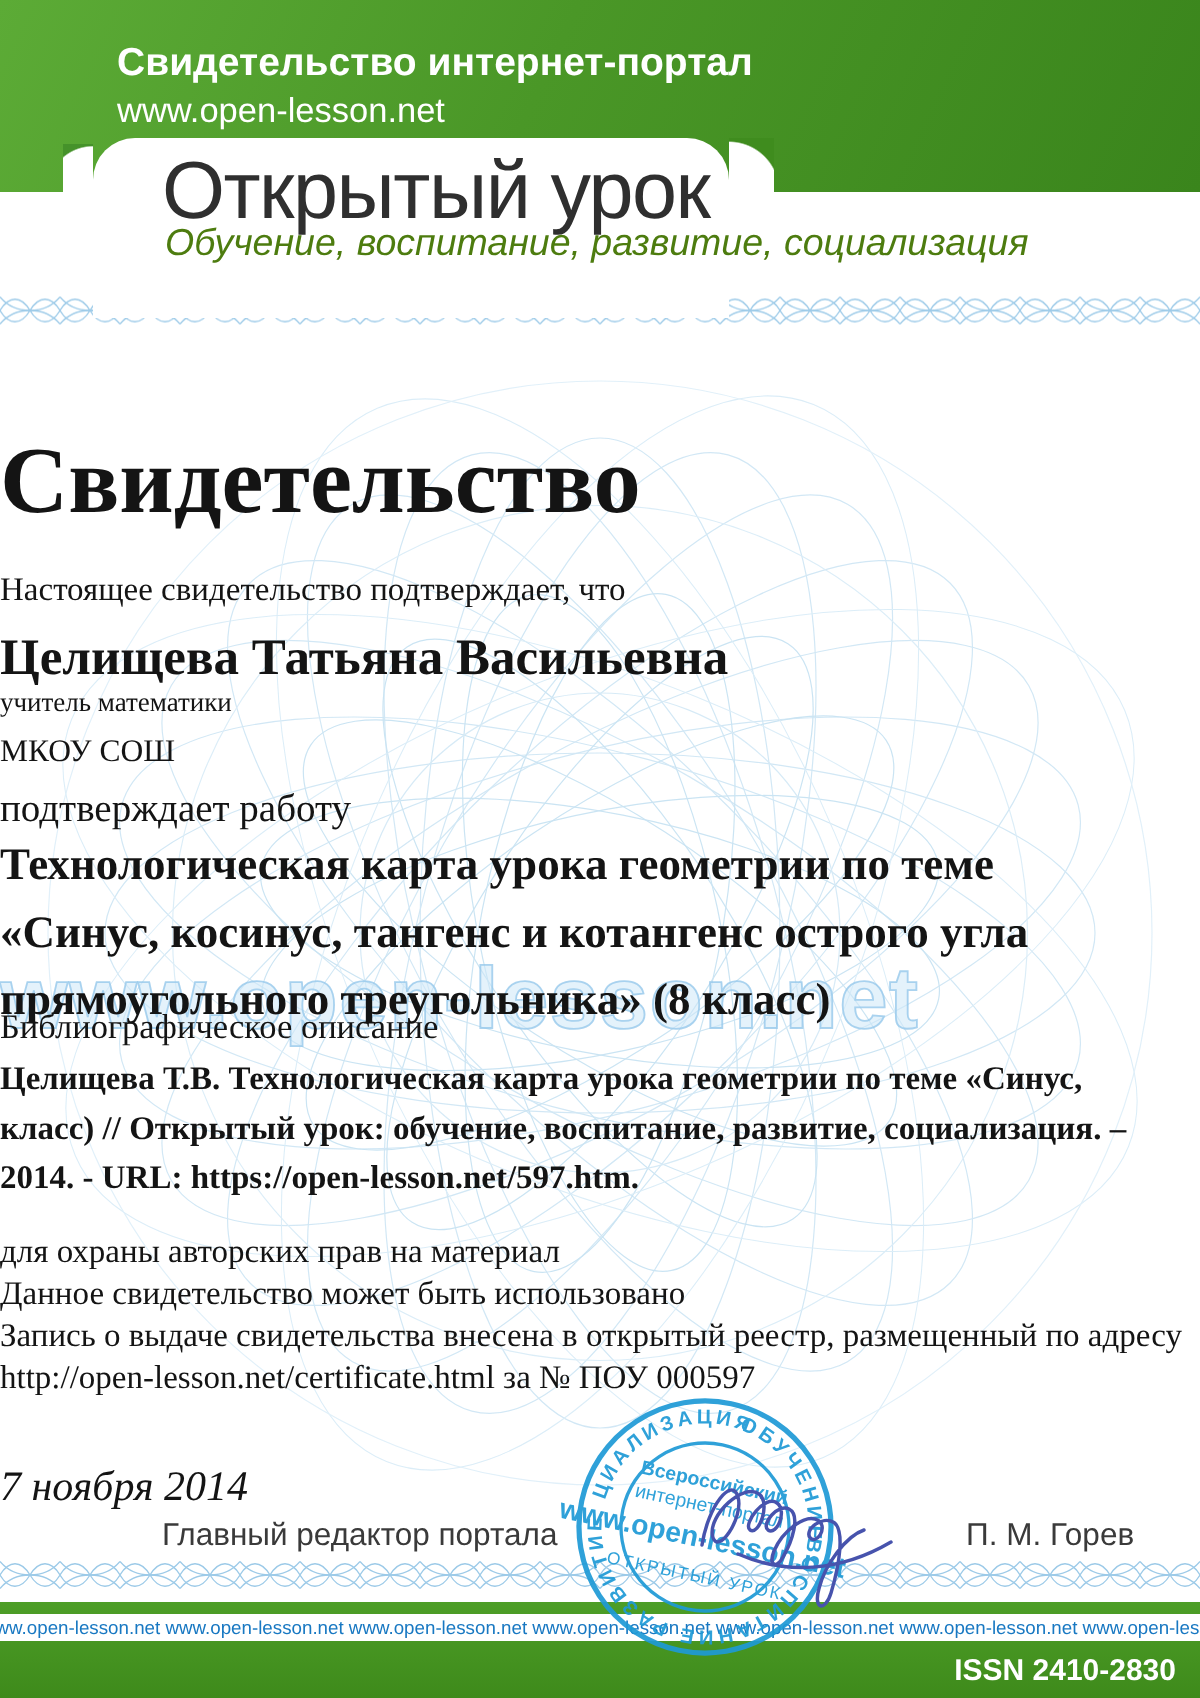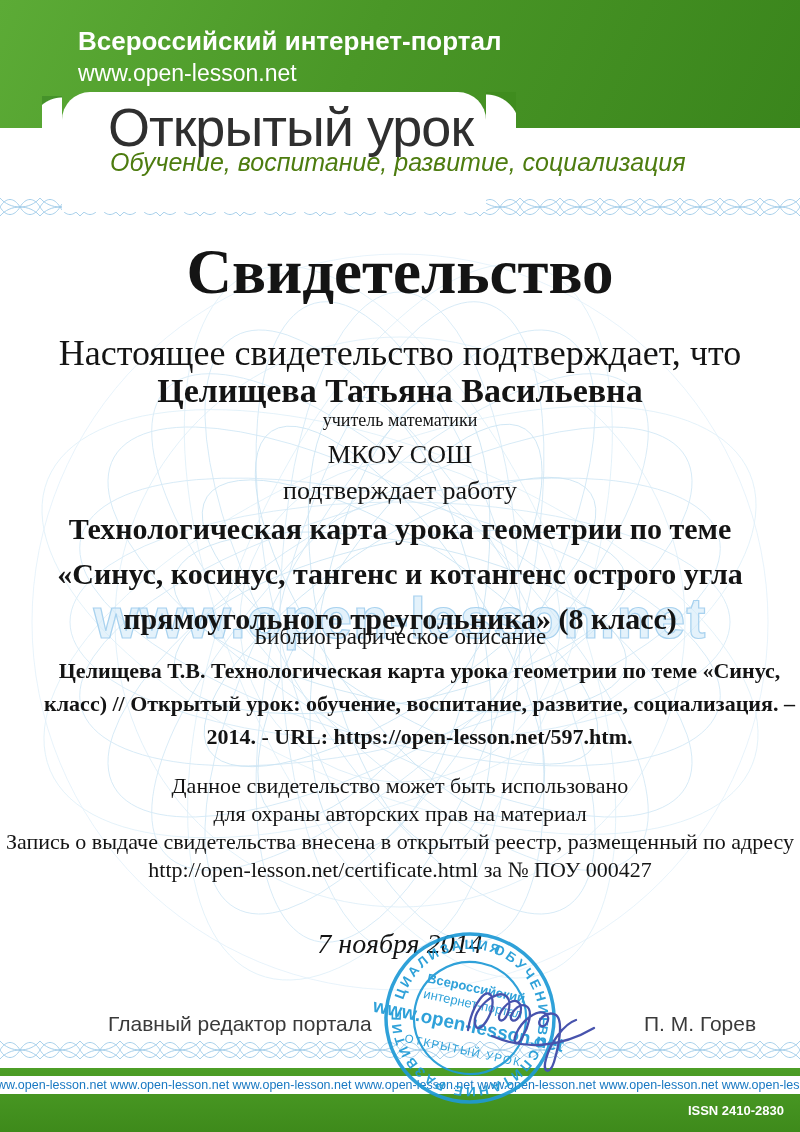--- a/index.html
+++ b/index.html
@@ -1,21 +1,21 @@
 <!DOCTYPE html>
 <html><head>
 <meta charset="utf-8">
 <style>
   html,body{margin:0;padding:0;}
   body{
     width:800px;height:1132px;position:relative;overflow:hidden;
     background:#ffffff;font-family:"Liberation Serif",serif;color:#141414;
   }
   .abs{position:absolute;}
-  .ctr{left:0;right:0;text-align:center;}
+  .ctr{left:0;right:0;text-align:left;margin-top:48px;}
 
   
   .header{left:0;top:0;width:800px;height:128px;
     background:linear-gradient(115deg,#5cab36 0%,#4a9727 45%,#3a851c 100%);}
   .banner{left:62px;top:92px;width:424px;height:120px;background:#ffffff;
     border-radius:28px 28px 0 0;}
   .curve-right{left:486px;top:92px;width:30px;height:36px;
     background:radial-gradient(circle at 0 100%, #ffffff 0 33px, #3f8c1e 34px);}
   .curve-left{left:42px;top:96px;width:20px;height:32px;
     background:radial-gradient(circle at 100% 100%, #ffffff 0 30px, #45922a 31px);}
@@ -32,49 +32,49 @@
   .band{left:0;width:800px;height:26px;}
   .band-top{top:195px;}
   .band-bottom{top:1038px;}
   .rosette{left:0;top:222px;width:800px;height:800px;opacity:.7;}
   .watermark{top:584px;font-family:"Liberation Sans",sans-serif;font-weight:bold;
     font-size:58px;letter-spacing:1px;color:rgba(205,232,248,.55);
     -webkit-text-stroke:1.2px rgba(150,200,235,.8);white-space:nowrap;}
 
   
   .cert-title{top:236px;font-size:63px;font-weight:bold;}
-  .confirm{top:332px;font-size:36px;}
+  .confirm{top:332px;font-size:22px;}
   .name{top:372px;font-size:34px;font-weight:bold;}
   .role{top:410px;font-size:18px;}
-  .org{top:440px;font-size:26px;}
+  .org{top:440px;font-size:21px;}
   .published{top:476px;font-size:26px;}
   .work{top:506px;font-size:30px;font-weight:bold;line-height:45px;}
   .biblio-label{top:624px;font-size:23px;}
-  .biblio{top:654px;font-size:22px;font-weight:bold;line-height:33px;padding-left:39px;}
+  .biblio{top:654px;font-size:22px;font-weight:bold;line-height:33px;}
   .usage{top:772px;font-size:22px;line-height:28px;}
   .date{top:928px;font-size:28px;font-style:italic;}
 
   
   .editor-label{left:108px;top:1012px;font-family:"Liberation Sans",sans-serif;
     font-size:21px;color:#3a3a3a;}
   .editor-name{left:612px;top:1012px;font-family:"Liberation Sans",sans-serif;
     font-size:21px;color:#3a3a3a;margin-left:32px;}
   .stamp{left:370px;top:918px;width:200px;height:200px;z-index:5;}
   .sig{left:462px;top:972px;width:150px;height:112px;z-index:6;}
 
   
   .footer{left:0;top:1068px;width:800px;height:64px;
     background:linear-gradient(180deg,#4d9e27,#3e8a1b);}
   .url-strip{left:0;top:8px;width:800px;height:18px;background:#ffffff;
     font-family:"Liberation Sans",sans-serif;font-size:12.5px;line-height:18px;
     color:#1878c2;white-space:nowrap;overflow:hidden;text-indent:-12px;}
   .reg-text{left:16px;top:38px;font-family:"Liberation Sans",sans-serif;
     font-size:13px;color:#ffffff;}
   .issn{right:16px;top:35px;font-family:"Liberation Sans",sans-serif;
-    font-size:13px;font-weight:bold;color:#ffffff;}
+    font-size:20px;font-weight:bold;color:#ffffff;}
   .footer .abs{position:absolute;}
 </style>
 </head>
 <body>
 
 <svg class="abs rosette" viewBox="0 0 800 790" xmlns="http://www.w3.org/2000/svg" aria-hidden="true">
   <defs>
     <ellipse id="pe1" cx="400" cy="395" rx="330" ry="120" fill="none" stroke="#bfdef1" stroke-width="0.8"></ellipse>
     <ellipse id="pe2" cx="400" cy="395" rx="230" ry="80" fill="none" stroke="#b5d9ee" stroke-width="0.8"></ellipse>
     <ellipse id="pe3" cx="400" cy="395" rx="380" ry="170" fill="none" stroke="#cde6f5" stroke-width="0.7"></ellipse>
@@ -137,21 +137,21 @@
   </defs>
   <rect x="0" y="1" width="800" height="24" fill="url(#bp2)"></rect>
 </svg>
 
 <div class="abs ctr watermark">www.open-lesson.net</div>
 
 <div class="abs header"></div>
 <div class="abs banner"></div>
 <div class="abs curve-right"></div>
 <div class="abs curve-left"></div>
-<div class="abs portal-title">Всероссийский интернет-портал</div>
+<div class="abs portal-title">Свидетельство интернет-портал</div>
 <div class="abs portal-url">www.open-lesson.net</div>
 <div class="abs banner-title">Открытый урок</div>
 <div class="abs banner-subtitle">Обучение, воспитание, развитие, социализация</div>
 
 <div class="abs ctr cert-title">Свидетельство</div>
 <div class="abs ctr confirm">Настоящее свидетельство подтверждает, что</div>
 <div class="abs ctr name">Целищева Татьяна Васильевна</div>
 <div class="abs ctr role">учитель математики</div>
 <div class="abs ctr org">МКОУ СОШ</div>
 <div class="abs ctr published">подтверждает работу</div>
@@ -164,24 +164,24 @@
 
 <div class="abs ctr biblio-label">Библиографическое описание</div>
 
 <div class="abs ctr biblio">
   <div>Целищева Т.В. Технологическая карта урока геометрии по теме «Синус,</div>
   <div>класс) // Открытый урок: обучение, воспитание, развитие, социализация. –</div>
   <div>2014. - URL: https://open-lesson.net/597.htm.</div>
 </div>
 
 <div class="abs ctr usage">
+  <div>для охраны авторских прав на материал</div>
   <div>Данное свидетельство может быть использовано</div>
-  <div>для охраны авторских прав на материал</div>
   <div>Запись о выдаче свидетельства внесена в открытый реестр, размещенный по адресу</div>
-  <div>http://open-lesson.net/certificate.html за № ПОУ 000427</div>
+  <div>http://open-lesson.net/certificate.html за № ПОУ 000597</div>
 </div>
 
 <div class="abs ctr date">7 ноября 2014</div>
 
 <div class="abs editor-label">Главный редактор портала</div>
 <div class="abs editor-name">П. М. Горев</div>
 
 <svg class="abs stamp" viewBox="0 0 200 200" xmlns="http://www.w3.org/2000/svg" aria-hidden="true">
   <g transform="rotate(12 100 100)" fill="#1e9ad6" opacity="0.92">
     <circle cx="100" cy="100" r="84" fill="none" stroke="#1e9ad6" stroke-width="3.5"></circle>

